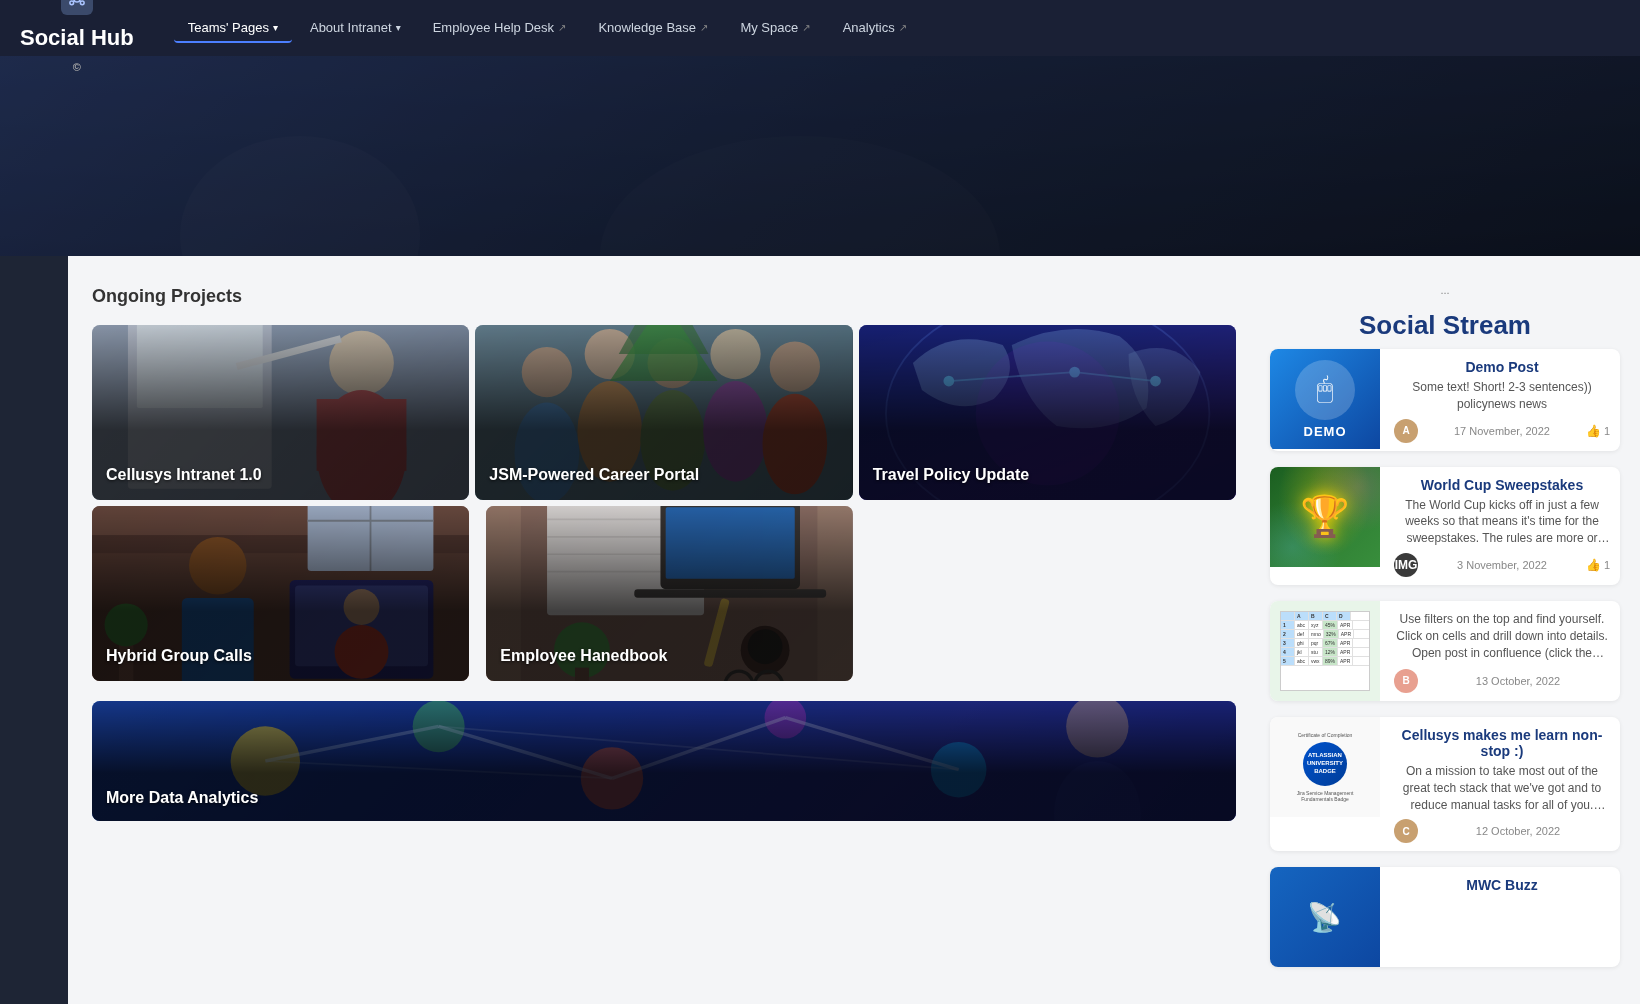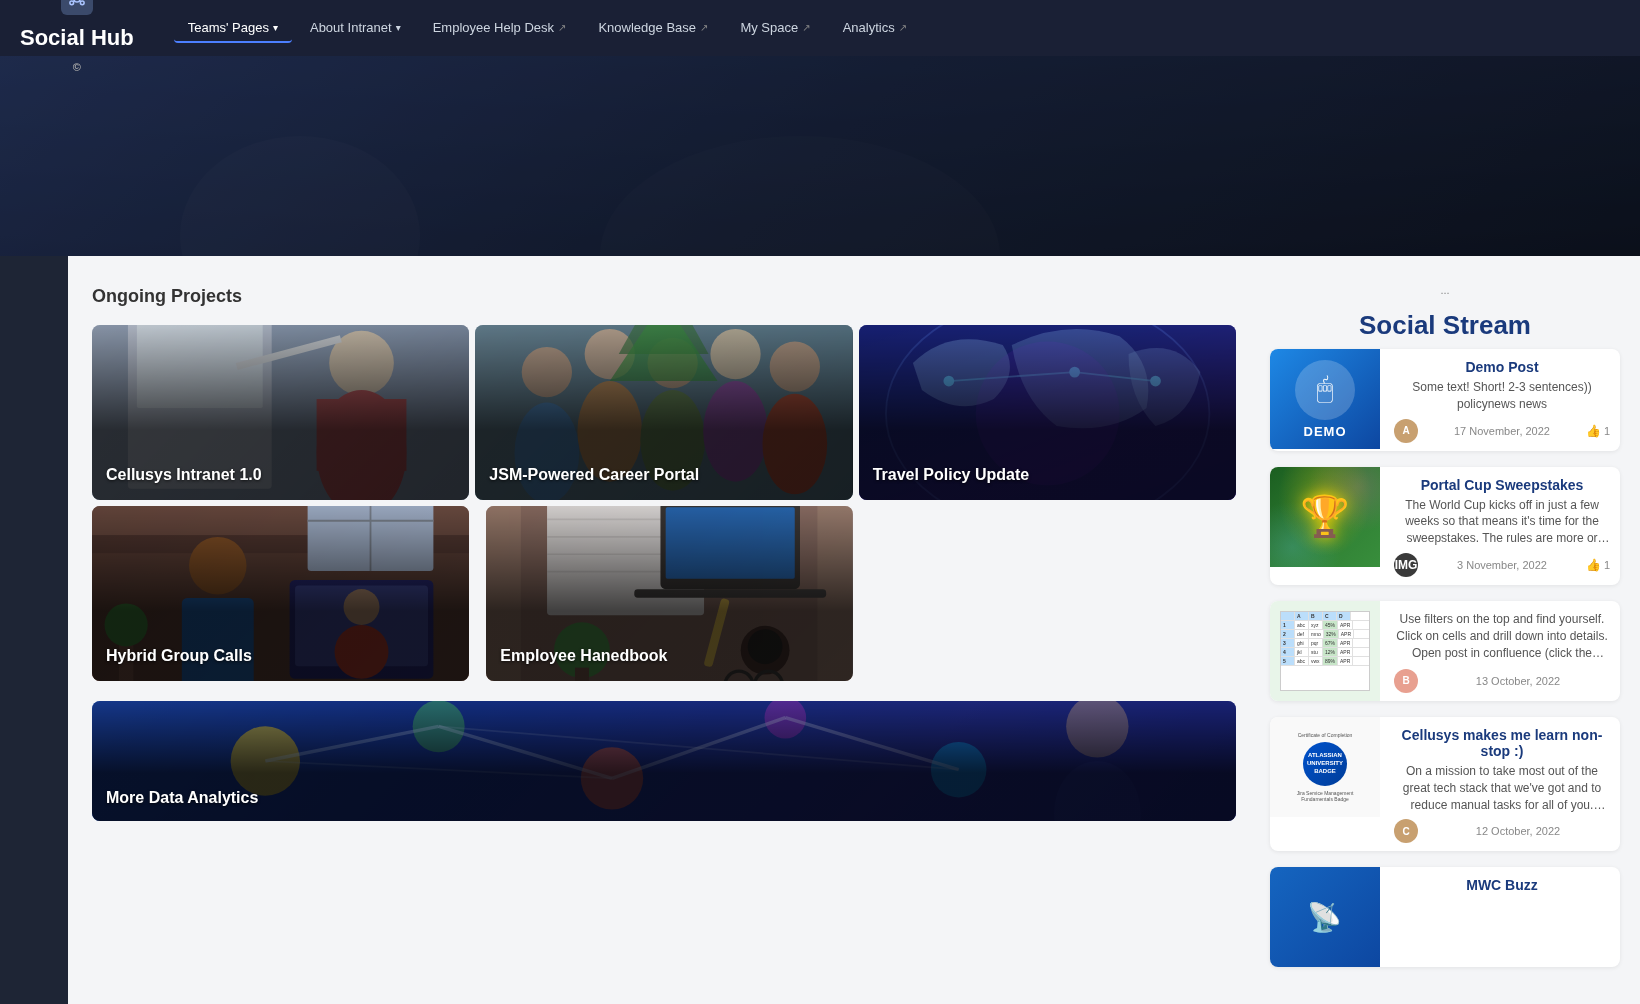--- a/index.html
+++ b/index.html
@@ -620,21 +620,21 @@
     </div>
 
     <div class="stream-card">
       <div class="stream-thumb">
         <div class="stream-thumb-worldcup">
           <div class="fireworks-bg"></div>
           <span class="trophy-icon">🏆</span>
         </div>
       </div>
       <div class="stream-content">
-        <div class="stream-post-title">Portal Cup Sweepstakes</div>
+        <div class="stream-post-title">World Cup Sweepstakes</div>
         <div class="stream-post-excerpt">The World Cup kicks off in just a few weeks so that means it's time for the sweepstakes. The rules are more or les...</div>
         <div class="stream-meta">
           <div class="stream-avatar avatar-dark" style="background:#3a3a3a;font-size:12px;">IMG</div>
           <span class="stream-date">3 November, 2022</span>
           <span class="stream-likes">
             <span class="like-icon">👍</span>
             <span>1</span>
           </span>
         </div>
       </div>

